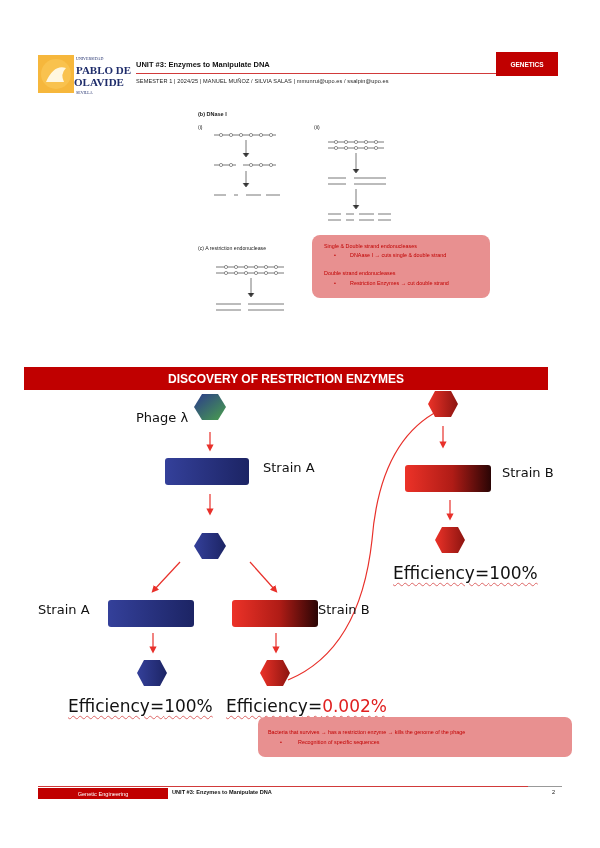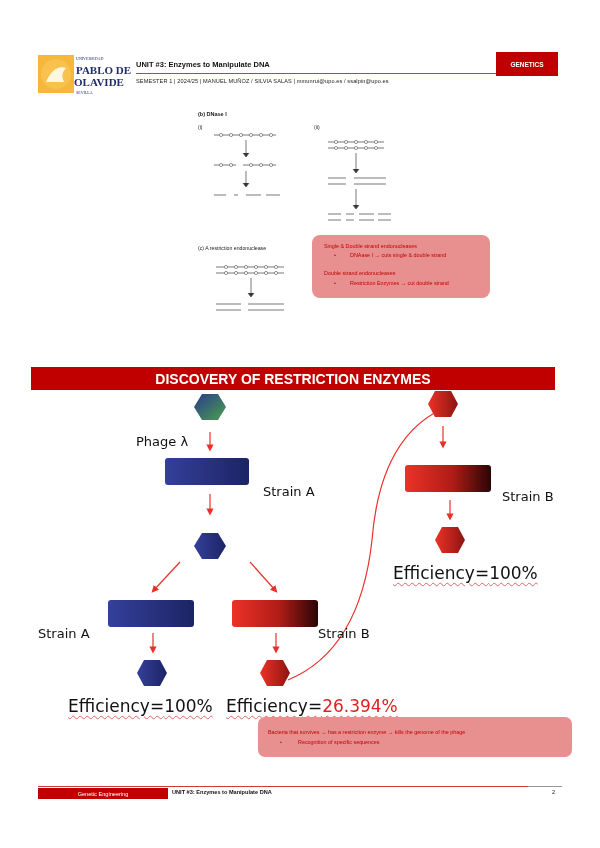--- a/index.html
+++ b/index.html
@@ -10,24 +10,24 @@
   #unit-title{left:136px;top:60px;font-size:7.5px;font-weight:bold;color:#111;}
   #header-line{left:136px;top:73px;width:422px;height:1px;background:#d13a3a;}
   #header-sub{left:136px;top:78px;font-size:5.6px;color:#222;letter-spacing:0.1px;white-space:nowrap;}
   #badge{left:496px;top:52px;width:62px;height:24px;background:#c00000;color:#fff;font-size:6.5px;font-weight:bold;display:flex;align-items:center;justify-content:center;}
   
   #fig{left:196px;top:105px;width:220px;height:215px;background:#fff;}
   #fig svg{width:100%;height:100%;}
   #callout1{left:312px;top:235px;width:178px;height:63px;background:#e89090;border-radius:8px;font-size:5.4px;color:#c00000;padding:0;}
   #callout1 .t{position:absolute;white-space:nowrap;}
   
-  #sec{left:31px;top:367px;width:524px;height:23px;background:#c00000;color:#fff;font-size:14px;font-weight:bold;display:flex;align-items:center;justify-content:center;}
+  #sec{left:24px;top:367px;width:524px;height:23px;background:#c00000;color:#fff;font-size:12px;font-weight:bold;display:flex;align-items:center;justify-content:center;}
   
   #diag{left:30px;top:390px;width:545px;height:330px;}
-  .lbl{position:absolute;font-family:"DejaVu Sans",sans-serif;font-size:13px;color:#111;white-space:nowrap;margin-top:24px;}
+  .lbl{position:absolute;font-family:"DejaVu Sans",sans-serif;font-size:13px;color:#111;white-space:nowrap;}
   .eff{position:absolute;font-family:"DejaVu Sans",sans-serif;font-size:17px;color:#111;white-space:nowrap;text-decoration:underline wavy #d66;text-decoration-thickness:1px;text-underline-offset:3px;}
   .eff .red{color:#e02020;}
   #callout2{left:258px;top:717px;width:314px;height:40px;background:#e89090;border-radius:7px;font-size:5.4px;color:#c00000;}
   #callout2 .t{position:absolute;white-space:nowrap;}
   
   #foot-line{left:38px;top:786px;width:490px;height:1px;background:#d13a3a;}
   #foot-line2{left:528px;top:786px;width:34px;height:1px;background:#999;}
   #foot-left{left:38px;top:788px;width:130px;height:11px;background:#c00000;color:#fff;font-size:5.6px;display:flex;align-items:center;justify-content:center;}
   #foot-mid{left:172px;top:789px;font-size:5.6px;font-weight:bold;color:#111;}
   #foot-page{left:552px;top:789px;font-size:5.6px;color:#111;}
@@ -193,21 +193,21 @@
     <rect x="375" y="75" width="86" height="27" rx="3" fill="url(#gRed)"></rect>
     <line x1="420" y1="110" x2="420" y2="127" stroke="#e8302a" stroke-width="1.2" marker-end="url(#ah)"></line>
     <polygon points="405,150 412,137 428,137 435,150 428,163 412,163" fill="url(#gHexRed)"></polygon>
   </svg>
   <div class="lbl" style="left:106px;top:20px;">Phage λ</div>
   <div class="lbl" style="left:233px;top:70px;">Strain A</div>
   <div class="lbl" style="left:472px;top:75px;">Strain B</div>
   <div class="lbl" style="left:8px;top:212px;">Strain A</div>
   <div class="lbl" style="left:288px;top:212px;">Strain B</div>
   <div class="eff" style="left:38px;top:306px;"><span>Efficiency=</span><span>100%</span></div>
-  <div class="eff" style="left:196px;top:306px;"><span>Efficiency=</span><span class="red">26.394%</span></div>
+  <div class="eff" style="left:196px;top:306px;"><span>Efficiency=</span><span class="red">0.002%</span></div>
   <div class="eff" style="left:363px;top:173px;"><span>Efficiency=</span><span>100%</span></div>
 </div>
 
 <div id="callout2" class="abs">
   <span class="t" style="left:10px;top:12px;">Bacteria that survives → has a restriction enzyme → kills the genome of the phage</span>
   <span class="t" style="left:22px;top:22px;">•</span>
   <span class="t" style="left:40px;top:22px;">Recognition of specific sequences</span>
 </div>
 
 <div id="foot-line" class="abs"></div>

